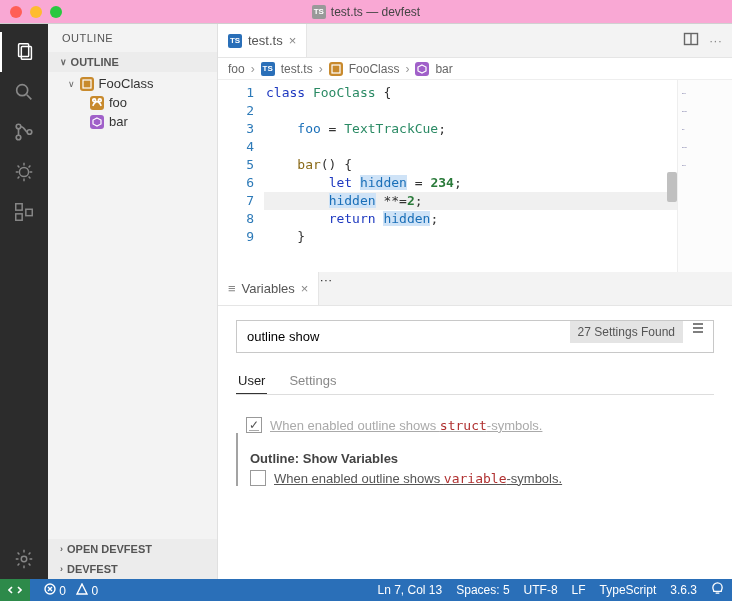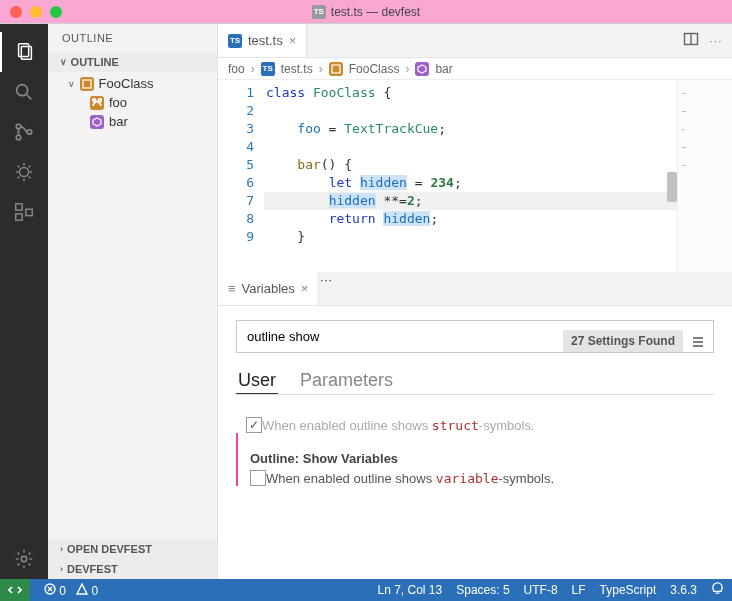--- a/index.html
+++ b/index.html
@@ -75,31 +75,31 @@
   .fn { color:#8a6a18; }
   .ident { color:#1a6fb8; }
   .num { color:#2a7a3a;font-weight:bold; }
   .sel { background:#cfe3f7; }
   .minimap { position:absolute; top:0; right:0; width:55px; height:100%; background:#fcfcfc; border-left:1px solid #eee; font-size:2px; color:#99b; padding:4px;}
   .vscroll-handle { position:absolute; right:55px; top:48%; width:10px; height:30px; background:#c0c0c0; border-radius:2px;}
 
   
   .settings-tabs { height:34px; border-bottom:1px solid #e5e5e5; display:flex; align-items:stretch; background:#f3f3f3;}
   .settings-content { padding: 0 18px 10px 18px; display:flex; flex-direction:column; }
-  .search-row { display:flex; align-items:flex-end; margin:14px 0; border:1px solid #c8c8c8; background:#fff;}
+  .search-row { display:flex; align-items:flex-start; margin:14px 0; border:1px solid #c8c8c8; background:#fff;}
   .search-row input { flex:1; border:none; outline:none; padding:8px 10px; font-size:13px; font-family:inherit;}
-  .found { background:#e4e4e4; color:#555; padding:4px 8px; font-size:12px;font-weight:bold;}
+  .found { background:#e4e4e4; color:#555; padding:4px 8px; font-size:12px;}
   .set-toc-icon { padding:0 8px; color:#555;}
   .set-tabs2 { display:flex; border-bottom:1px solid #ddd; height:28px;}
-  .set-tab { padding:0 2px; margin-right:20px; font-size:18px; color:#888; display:flex; align-items:center; cursor:pointer;text-align:right;}
+  .set-tab { padding:0 2px; margin-right:20px; font-size:13px; color:#888; display:flex; align-items:center; cursor:pointer;text-align:right;}
   .set-tab.active { color:#222; border-bottom:1px solid #333;}
   .setting-block { padding:18px 0 0 10px;}
-  .setting-block.modified { border-left:2px solid #ec4899; padding-left:12px;}
+  .setting-block.modified { border-left:2px solid #a3a3a3; padding-left:12px;}
   .setting-title { font-size:13px; font-weight:700; color:#444;}
-  .setting-desc { font-size:13px; color:#555; display:flex; align-items:center; padding-top:4px;}
+  .setting-desc { font-size:13px; color:#555; display:flex; align-items:center; gap:8px; padding-top:4px;text-decoration:underline;}
   .chk { width:16px; height:16px; border:1px solid #999; display:inline-flex; align-items:center; justify-content:center; color:#555; font-size:12px; background:#fff; cursor:pointer;}
   .chk.on::after { content:"✓"; }
   .code-word { font-family:"Menlo","Consolas",monospace; color:#b03030;}
 
   .sidebar-bottom { margin-top:auto;}
   
   .statusbar { height: 22px; background:#2a6fb8; color:#fff; display:flex; align-items:center; font-size:12px; padding:0 8px; gap:10px;}
   .statusbar .left { display:flex; align-items:center; gap:10px;}
   .statusbar .right { margin-left:auto; display:flex; align-items:center; gap:14px;}
   .status-remote { background:#2d8a4a; width:30px; height:22px; display:flex; align-items:center; justify-content:center; margin-left:-8px; margin-right:4px;}
@@ -293,21 +293,21 @@
         <input type="text" value="outline show" style="">
         <span class="found">27 Settings Found</span>
         <span class="set-toc-icon">
           <svg width="14" height="14" viewBox="0 0 14 14" stroke="#555" stroke-width="1.4">
               <path d="M2 3h10M2 7h10M2 11h10"></path>
             </svg>
         </span>
       </div>
       <div class="set-tabs2">
         <div class="set-tab active">User</div>
-        <div class="set-tab">Parameters</div>
+        <div class="set-tab">Settings</div>
       </div>
       <div id="settings-list">
           <div class="setting-block">
             <div class="setting-desc" style="color:#aaa">
               <span class="chk on"></span>
               <span>When enabled outline shows <span class="code-word">struct</span>-symbols.</span>
             </div>
           </div>
           <div class="setting-block modified">
             <div class="setting-title">Outline: <span style="font-weight:700">Show Variables</span></div>

